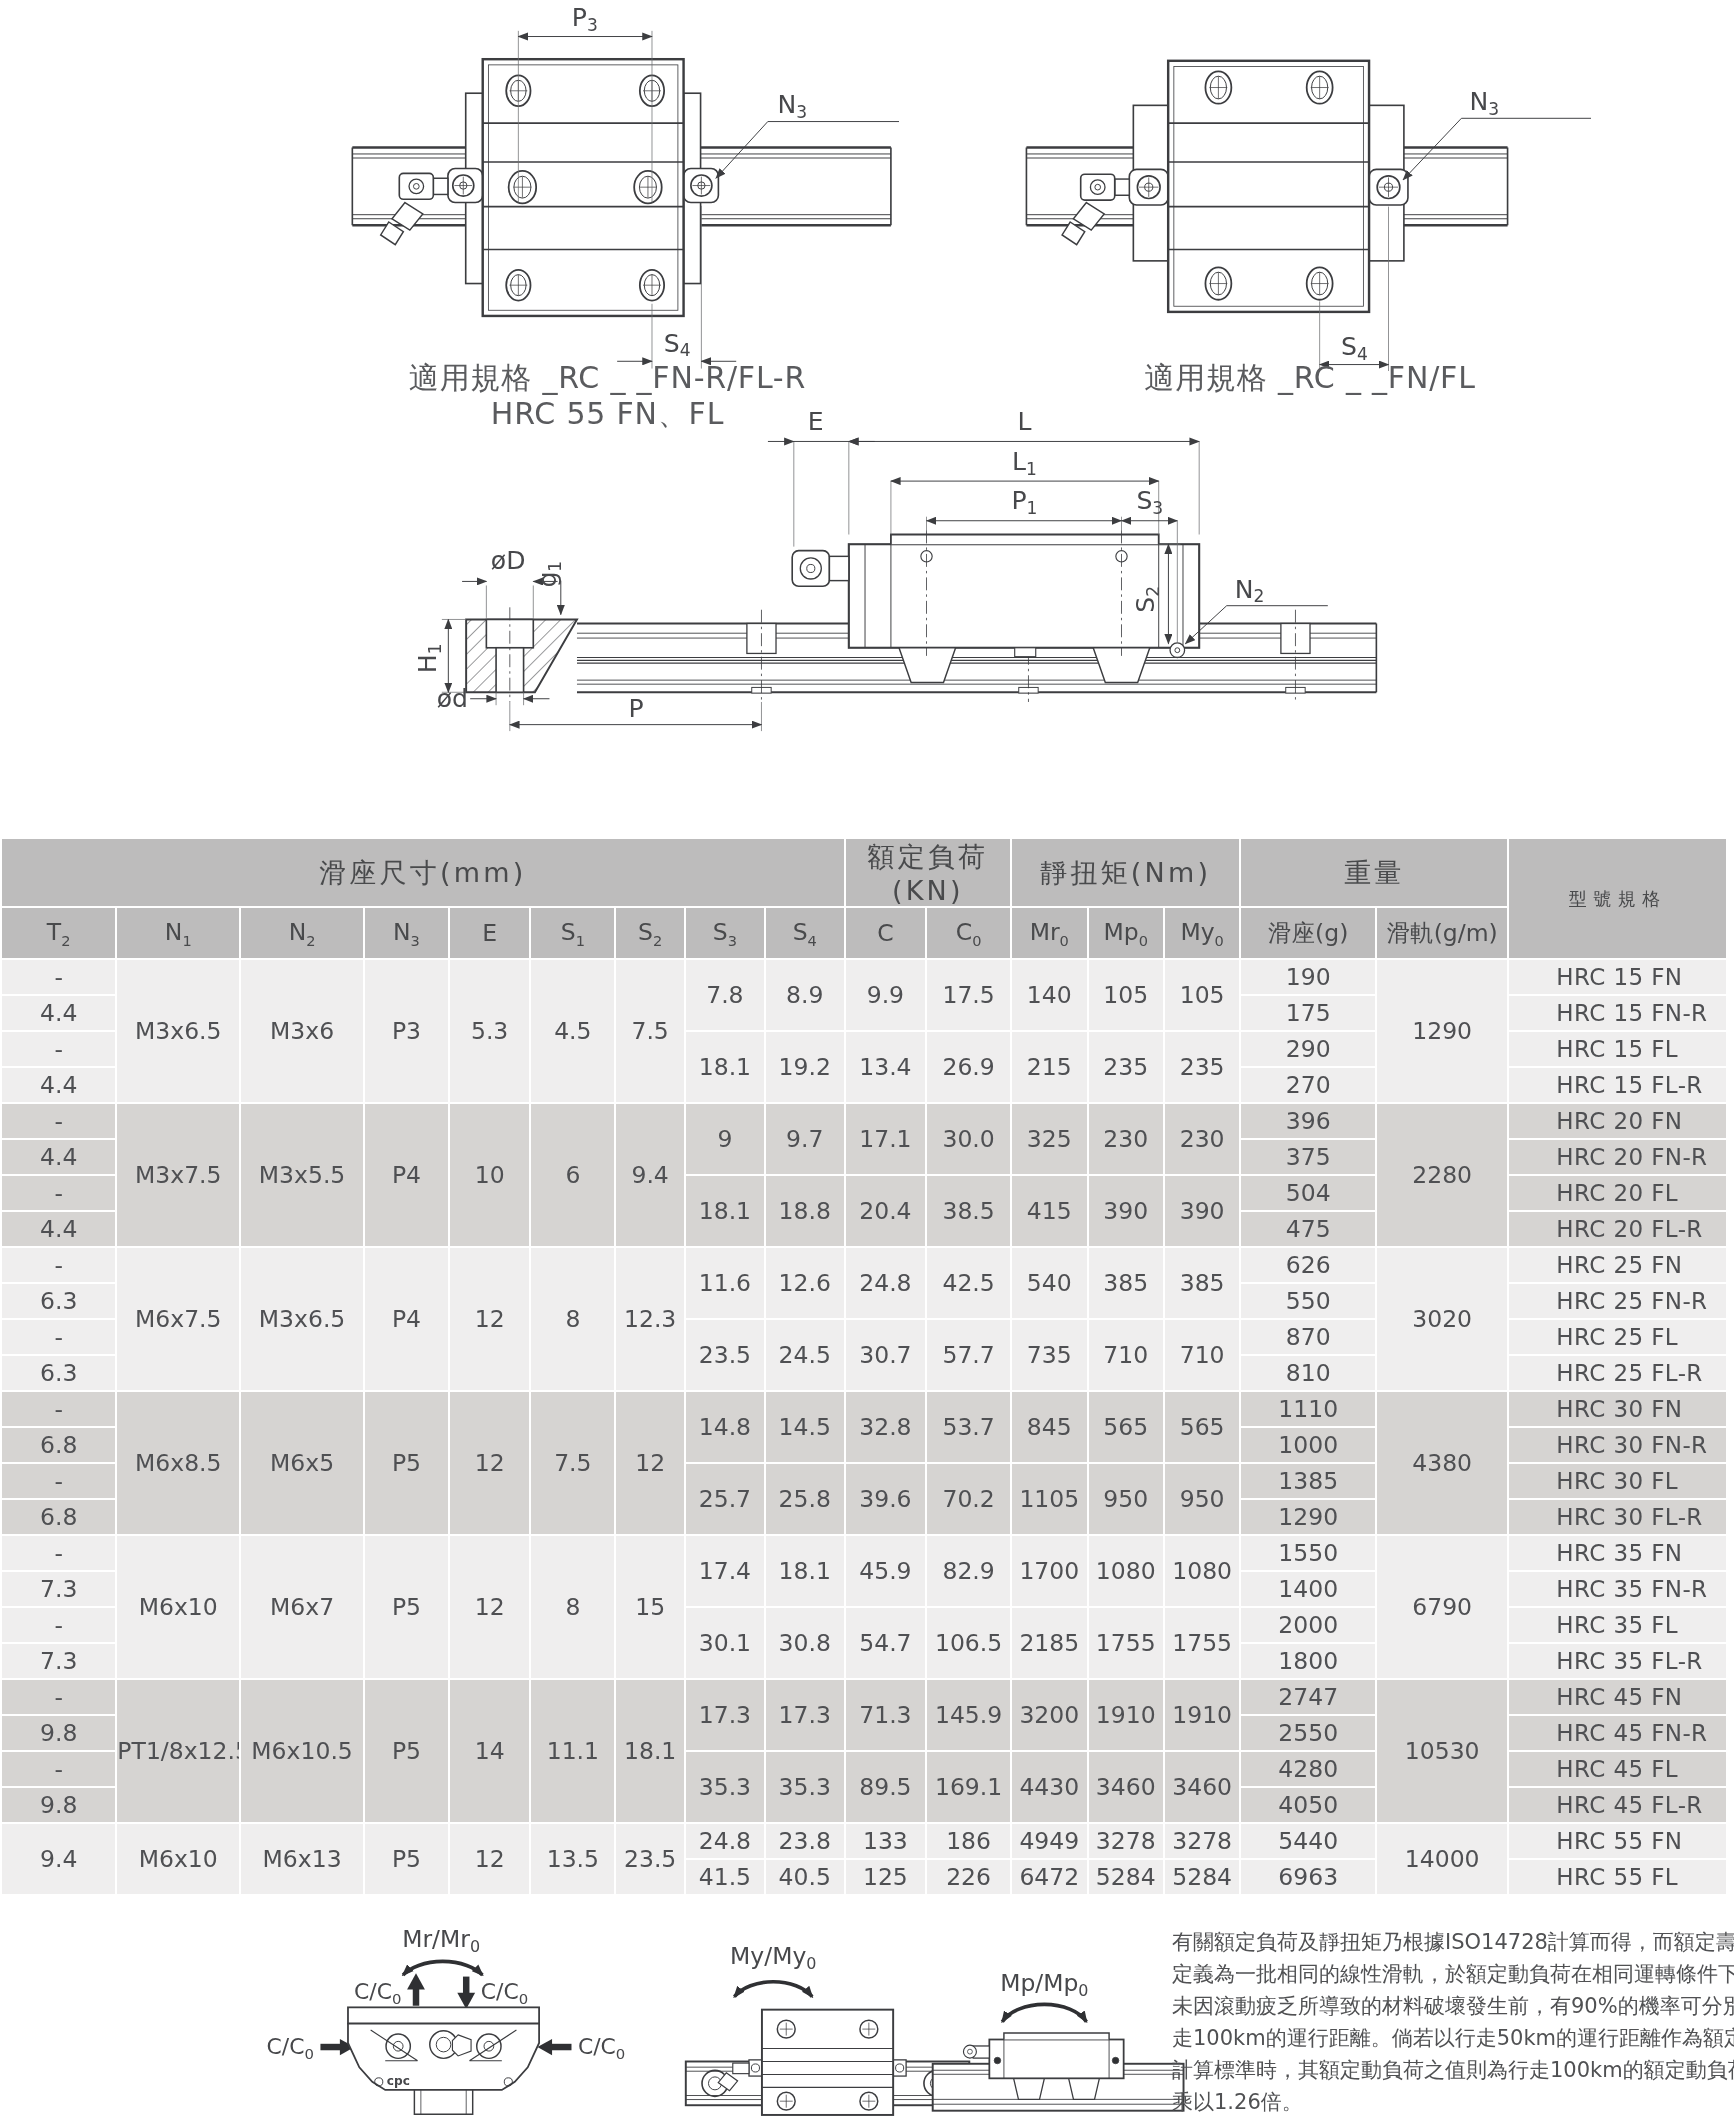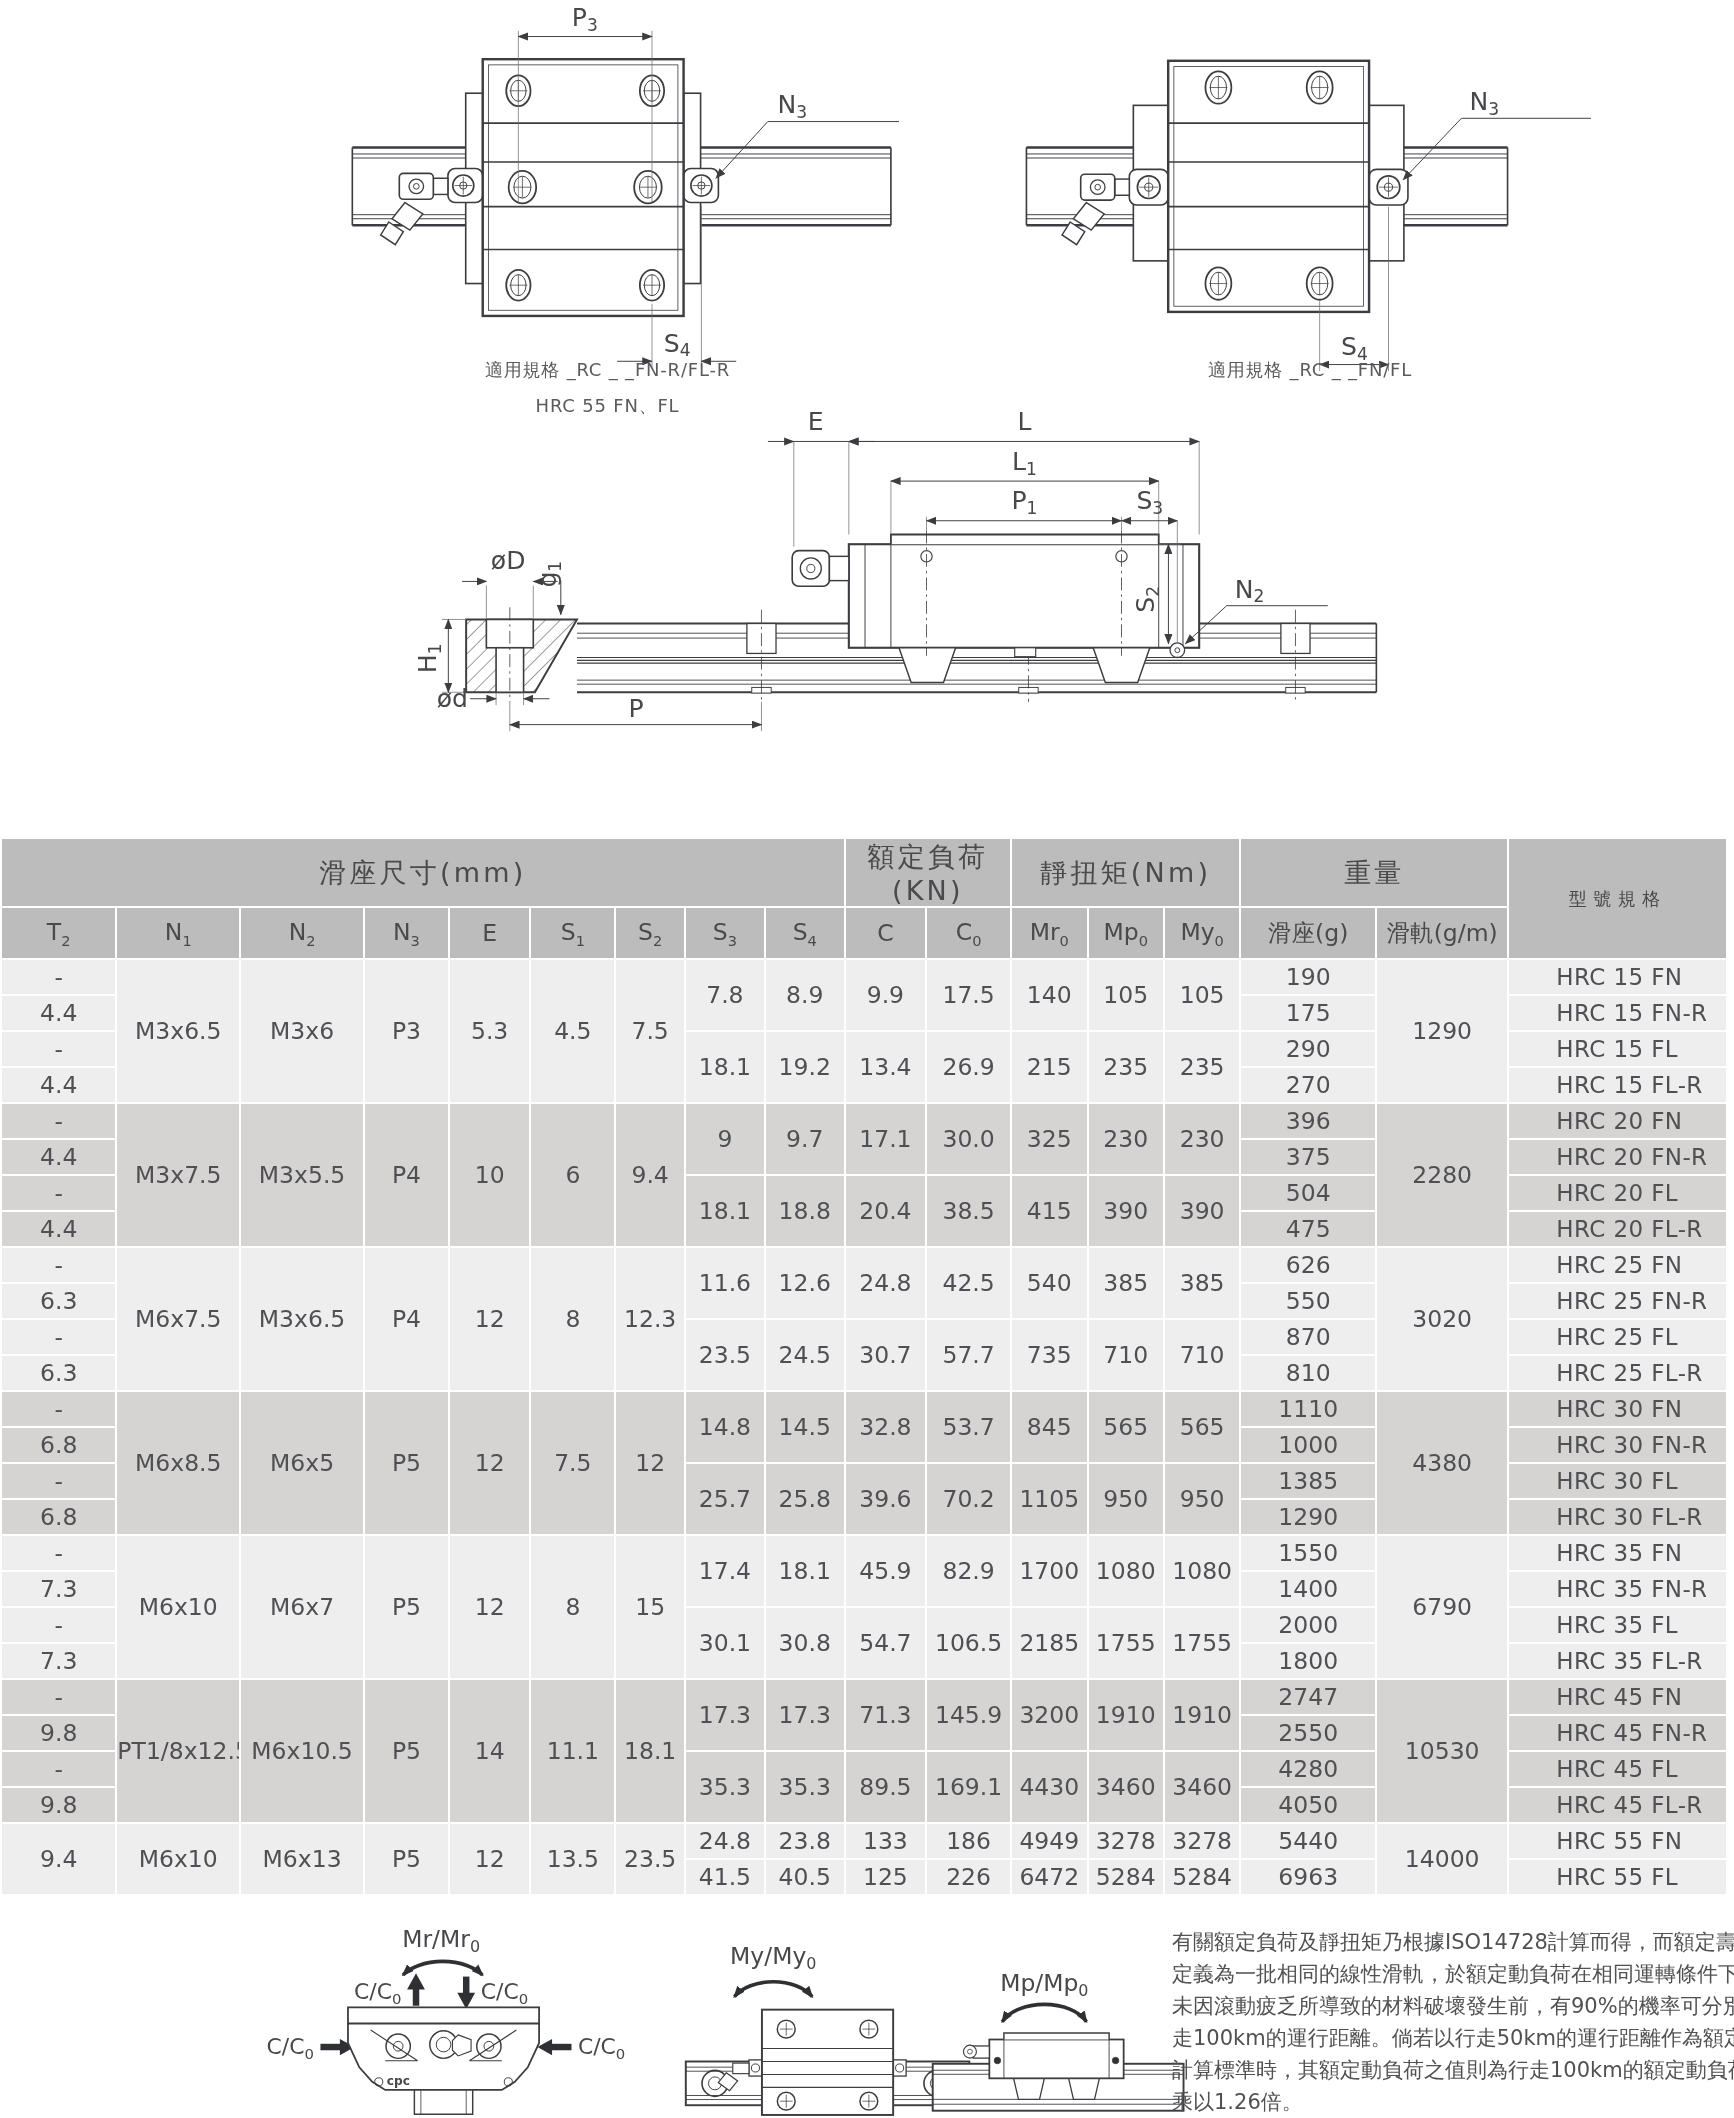--- a/index.html
+++ b/index.html
@@ -3,21 +3,21 @@
 <meta charset="utf-8">
 <style>
   html,body{margin:0;padding:0;background:#ffffff;}
   body{width:1735px;height:2119px;position:relative;overflow:hidden;
        font-family:"DejaVu Sans","Liberation Sans",sans-serif;color:#4f5053;}
   #page{position:absolute;inset:0;}
   .abs{position:absolute;}
   svg{overflow:visible;}
   svg text{font-family:"DejaVu Sans","Liberation Sans",sans-serif;fill:#47484b;font-size:31px;}
   svg .lbl{font-size:31px;}
-  .cap{font-size:18px;color:#5a5b5e;text-align:center;letter-spacing:0.8px;}
+  .cap{font-size:30px;color:#5a5b5e;text-align:center;letter-spacing:0.8px;}
   .cap-bold{font-size:32px;font-weight:bold;color:#2e2f31;text-align:center;letter-spacing:0.8px;}
   
   #spec-table{border-collapse:separate;border-spacing:2.4px;width:1728px;table-layout:fixed;background:#ffffff;}
   #spec-table td{text-align:center;vertical-align:middle;font-size:23.5px;color:#4f5053;padding:0;overflow:hidden;}
   #spec-table .th{background:#bdbcbc;color:#494a4c;}
   #spec-table .band1{font-size:27px;letter-spacing:3.2px;}
   #spec-table .band2{font-size:23.5px;}
   #spec-table .model-h{letter-spacing:6.5px;font-size:18px;}
   #spec-table .light{background:#efeeee;}
   #spec-table .dark{background:#d6d4d2;}

